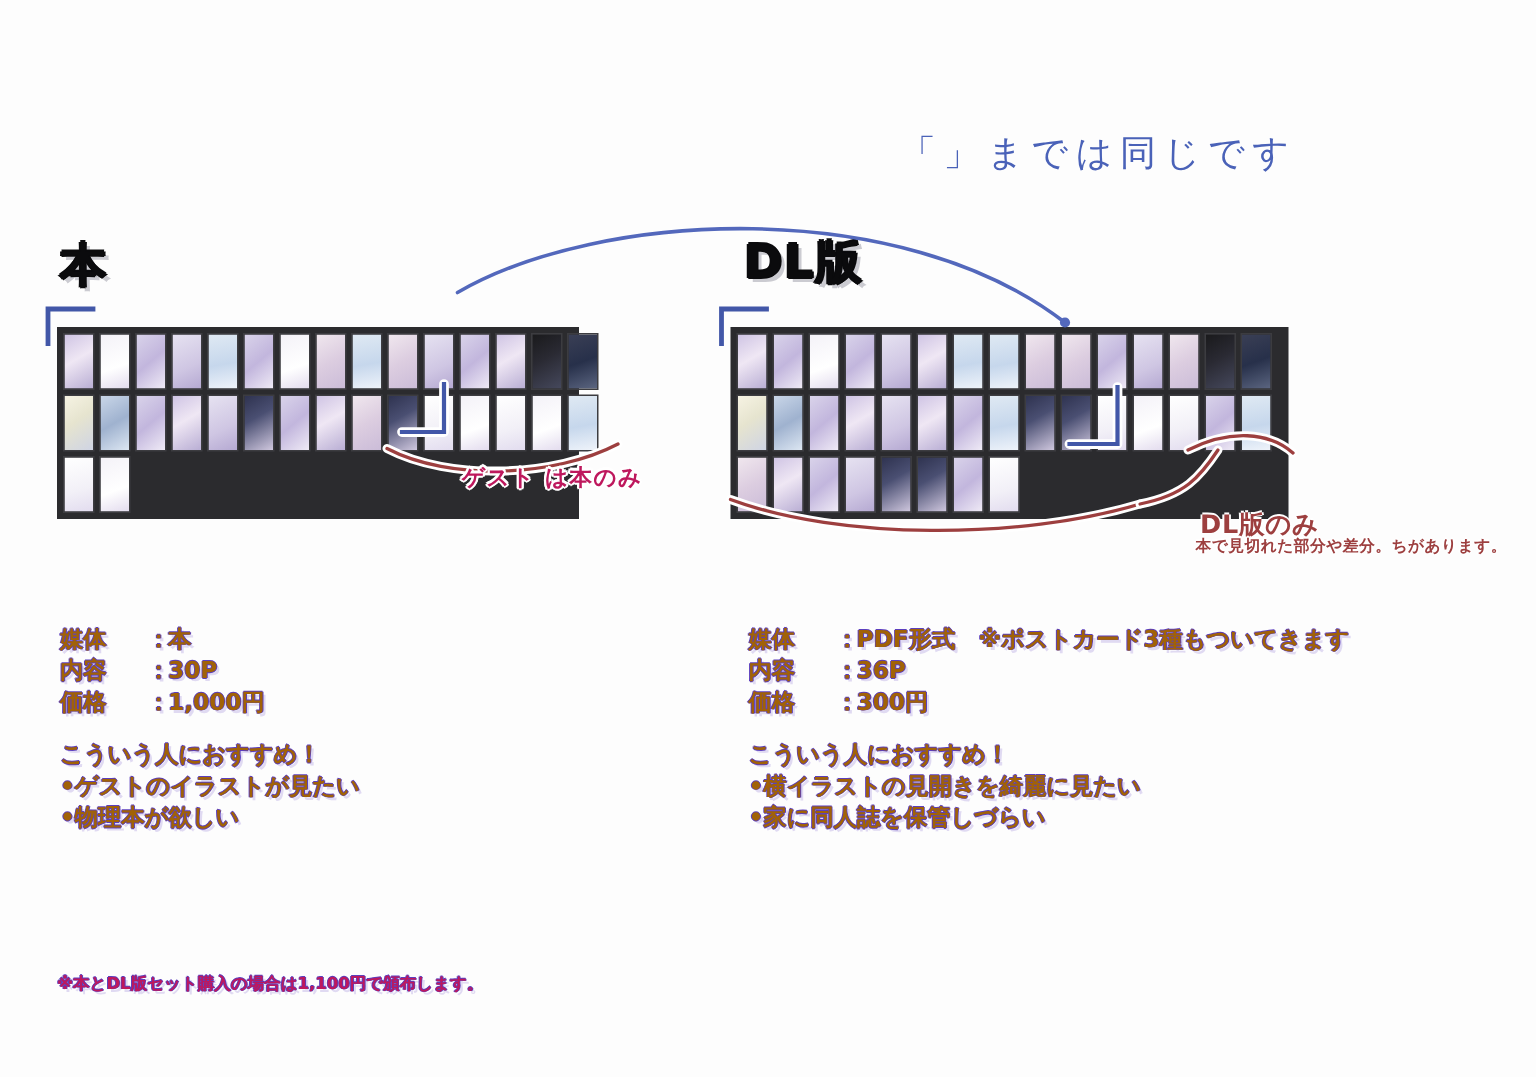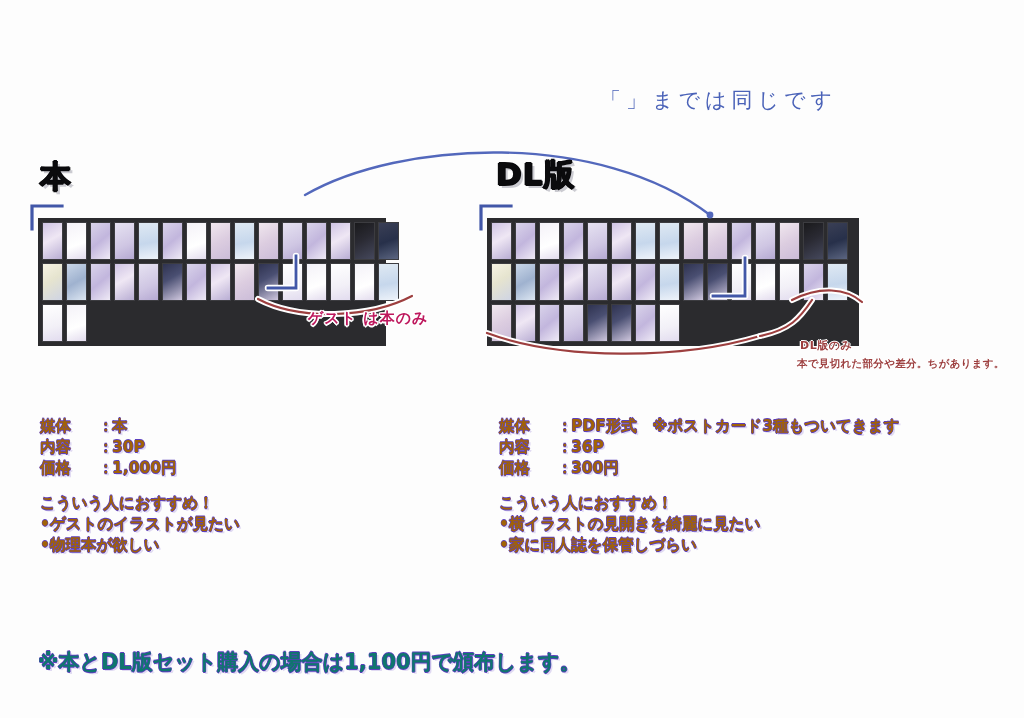--- a/index.html
+++ b/index.html
@@ -120,57 +120,57 @@
 
   .reco { margin-top: 14px; }
   .reco-item { display: block; }
 
   
   #footer-note {
     position: absolute;
     left: 38px;
     top: 648px;
     z-index: 6;
-    color: #0f766e;
+    color: #be185d;
     font-weight: 800;
-    font-size: 21px;
+    font-size: 11px;
     white-space: nowrap;
     text-shadow: 0.6px 0 0 #5c3fbe, -0.6px 0 0 #5c3fbe, 0 0.6px 0 #5c3fbe, 0 -0.6px 0 #5c3fbe,
                  2px 2px 0 rgba(150,130,215,0.28);
   }
 
   
   .handwrite {
     position: absolute;
     z-index: 8;
     white-space: nowrap;
     font-family: "DejaVu Sans", "Liberation Sans", sans-serif;
   }
   #note-same {
     left: 600px;
     top: 86px;
-    font-size: 21px;
+    font-size: 24px;
     color: #4a62b8;
     letter-spacing: 5px;
     font-weight: 500;
   }
   #note-guest {
     left: 308px;
     top: 309px;
     font-size: 15px;
     color: #be185d;
     font-weight: 700;
     letter-spacing: 1px;
     text-shadow: 1.5px 0 0 #fff, -1.5px 0 0 #fff, 0 1.5px 0 #fff, 0 -1.5px 0 #fff,
                  1.2px 1.2px 0 #fff, -1.2px 1.2px 0 #fff, 1.2px -1.2px 0 #fff, -1.2px -1.2px 0 #fff;
   }
   #note-dlonly {
     left: 800px;
     top: 338px;
-    font-size: 11px;
+    font-size: 17px;
     color: #9d3f3f;
     font-weight: 700;
     letter-spacing: 0.5px;
     text-shadow: 1.2px 0 0 #fff, -1.2px 0 0 #fff, 0 1.2px 0 #fff, 0 -1.2px 0 #fff;
   }
   #note-dlonly-sub {
     left: 797px;
     top: 357px;
     font-size: 10.5px;
     color: #9d3f3f;

